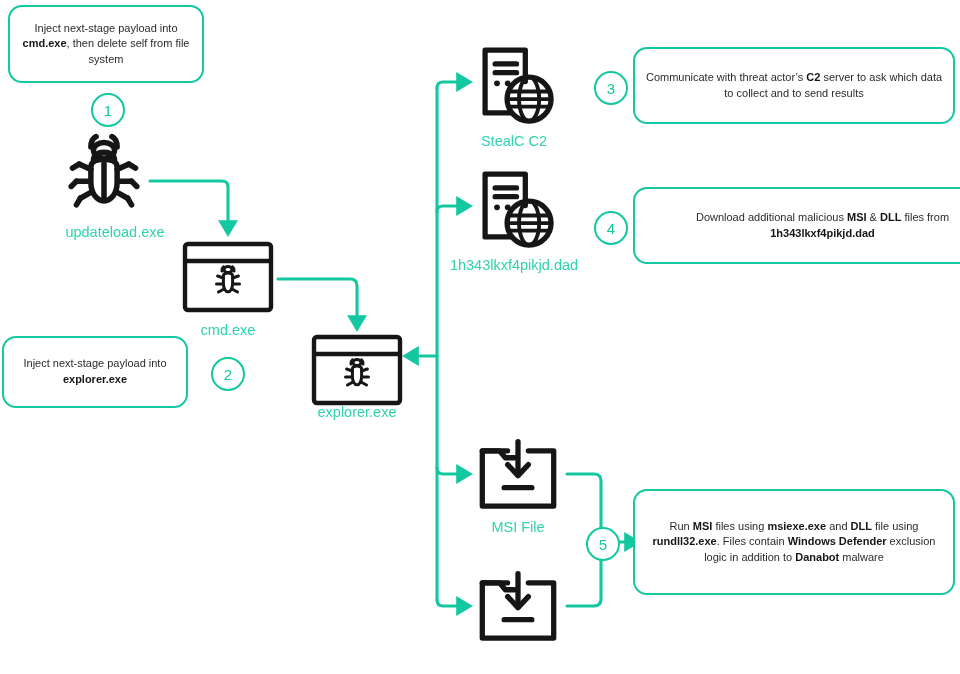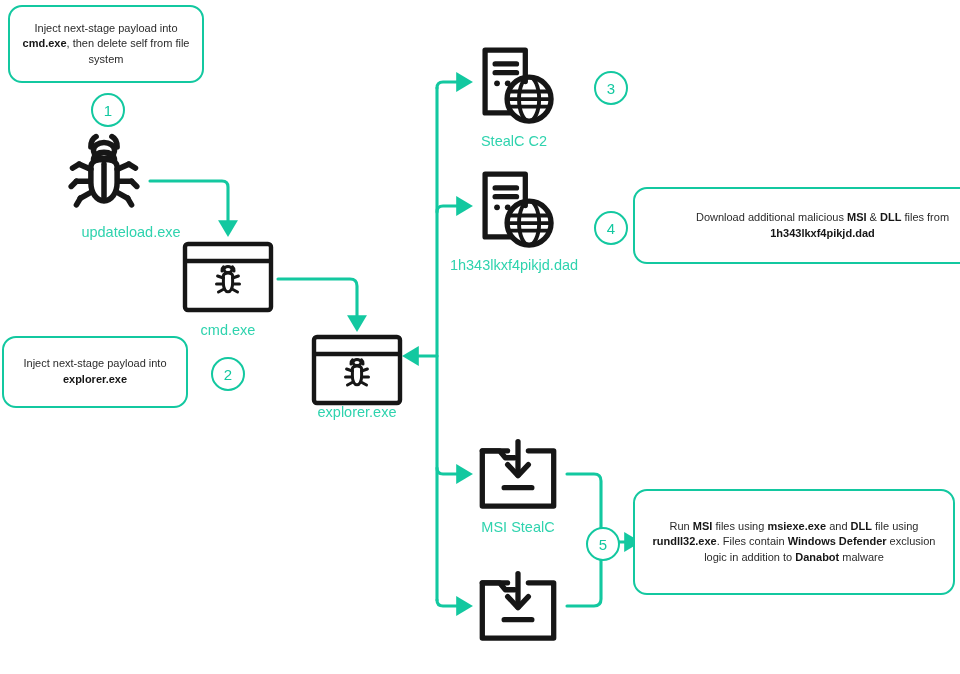--- a/index.html
+++ b/index.html
@@ -104,21 +104,21 @@
       <path d="M23,47 L14,52"></path>
         <path d="M14,52 L11,57"></path>
       <path d="M42,30 L51,26"></path>
         <path d="M51,26 L56,29"></path>
       <path d="M43,39 L53,39"></path>
         <path d="M53,39 L57,43"></path>
       <path d="M41,47 L50,52"></path>
         <path d="M50,52 L53,57"></path>
     </g>
   </svg>
-  <div class="nodelabel" style="left:16px;top:224px;width:210px;padding-left:10px;">updateload.exe</div>
+  <div class="nodelabel" style="left:0px;top:224px;width:210px;padding-left:10px;">updateload.exe</div>
 
   <svg class="icon" style="left:181px;top:240px;width:94px;height:74px;" viewBox="0 0 94 74">
     <g fill="none" stroke="#161616" stroke-width="4.4" stroke-linejoin="round">
       <rect x="4" y="4" width="86" height="66" rx="3"></rect>
       <path d="M4,21 L90,21"></path>
     </g>
     <g fill="none" stroke="#161616" stroke-width="3" stroke-linecap="round" stroke-linejoin="round">
       <path d="M41,31 C41,28.6 41.8,27.4 42.6,26.8"></path>
       <path d="M53,31 C53,28.6 52.2,27.4 51.4,26.8"></path>
       <path d="M42.4,36 C42.4,34 44.3,32.9 47,32.9 C49.7,32.9 51.6,34 51.6,36 L51.6,43.5 C51.6,48.4 49.5,51.8 47,51.8 C44.5,51.8 42.4,48.4 42.4,43.5 Z"></path>
@@ -195,41 +195,44 @@
 
   <svg class="icon" style="left:471px;top:437px;width:94px;height:76px;" viewBox="0 0 80 66">
     <g fill="none" stroke="#161616" stroke-width="4.6" stroke-linecap="round" stroke-linejoin="round">
       <path d="M40,4 L40,33"></path>
       <path d="M31,24 L40,33.5 L49,24"></path>
       <path d="M28,44 L52,44"></path>
       <path d="M31,12 L9,12 L9,60 L71,60 L71,12 L49,12"></path>
       <path d="M9,12 L24,12 L29,18 L37,18"></path>
     </g>
   </svg>
-  <div class="nodelabel" style="left:428px;top:519px;width:180px;">MSI StealC</div>
+  <div class="nodelabel" style="left:428px;top:519px;width:180px;">MSI File</div>
 
   <svg class="icon" style="left:471px;top:569px;width:94px;height:76px;" viewBox="0 0 80 66">
     <g fill="none" stroke="#161616" stroke-width="4.6" stroke-linecap="round" stroke-linejoin="round">
       <path d="M40,4 L40,33"></path>
       <path d="M31,24 L40,33.5 L49,24"></path>
       <path d="M28,44 L52,44"></path>
       <path d="M31,12 L9,12 L9,60 L71,60 L71,12 L49,12"></path>
       <path d="M9,12 L24,12 L29,18 L37,18"></path>
     </g>
   </svg>
   <div class="nodelabel" style="left:428px;top:651px;width:180px;margin-top:36px;">DLL File</div>
 
   <div class="callout" style="left:8px;top:5px;width:196px;height:78px;">
       <span>Inject next-stage payload into <b>cmd.exe</b>, then delete self from file system</span>
     </div>
 
   <div class="callout" style="left:2px;top:336px;width:186px;height:72px;">
       <span>Inject next-stage payload into <b>explorer.exe</b></span>
     </div>
 
+  <div class="callout" style="left:633px;top:47px;width:322px;height:77px;">
+      <span>Communicate with threat actor’s <b>C2</b> server to ask which data to collect and to send results</span>
+    </div>
 
   <div class="callout" style="left:633px;top:187px;width:379px;height:77px;">
       <span>Download additional malicious <b>MSI</b> &amp; <b>DLL</b> files from <b>1h343lkxf4pikjd.dad</b></span>
     </div>
 
   <div class="callout" style="left:633px;top:489px;width:322px;height:106px;">
       <span>Run <b>MSI</b> files using <b>msiexe.exe</b> and <b>DLL</b> file using <b>rundll32.exe</b>. Files contain <b>Windows Defender</b> exclusion logic in addition to <b>Danabot</b> malware</span>
     </div>
 
   <div class="step" style="left:91px;top:93px;">1</div>

